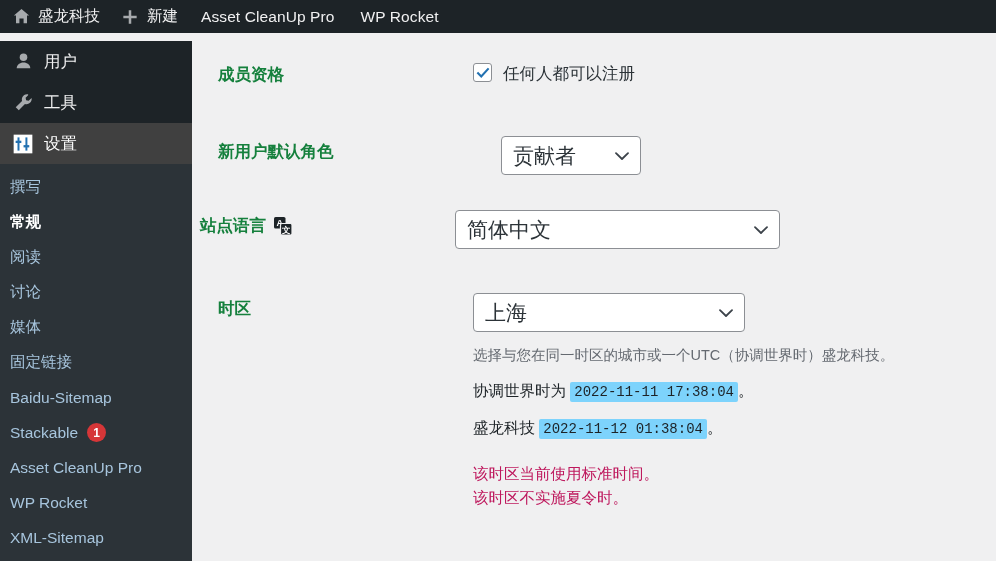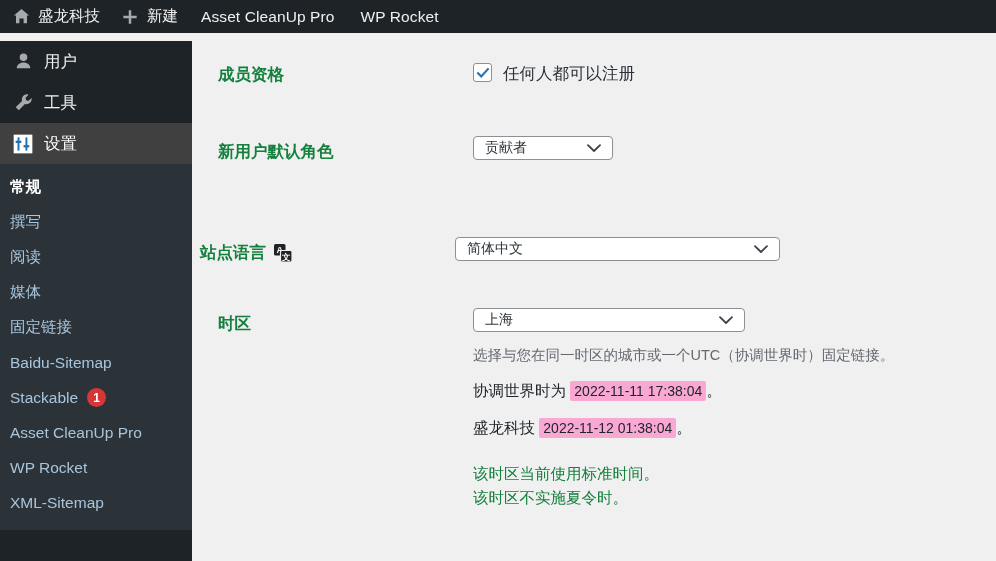--- a/index.html
+++ b/index.html
@@ -185,24 +185,24 @@
   }
 
   
   .select {
     position: relative;
     display: inline-flex;
     align-items: center;
     background: #fff;
     border: 1px solid #8c8f94;
     border-radius: 4px;
-    height: 24px;
+    height: 39px;
     box-sizing: border-box;
     color: #2c3338;
-    font-size: 14px;
+    font-size: 21px;
     padding: 0 38px 0 11px;
     cursor: pointer;
     white-space: nowrap;
   }
   .select .chev {
     position: absolute;
     right: 11px;
     top: 50%;
     margin-top: -4px;
     width: 14px;
@@ -228,37 +228,37 @@
     margin: 13px 0 0 0;
     line-height: 1.5;
   }
   .tz-line {
     font-size: 15.5px;
     color: #1d2327;
     margin: 12px 0 0 0;
     line-height: 1.6;
   }
   code.ts {
-    font-family: Liberation Sans, sans-serif;
+    font-family: Liberation Mono, monospace;
     font-size: 14px;
-    background: #f9a8d4;
+    background: #7dd3fc;
     color: #1d2327;
     padding: 2px 4px;
     border-radius: 2px;
   }
   .tz-note {
     font-size: 15.5px;
-    color: #15803d;
+    color: #be185d;
     line-height: 1.55;
     margin: 0;
   }
   .tz-notes { margin-top: 22px; }
-  .mt-lang { margin-top: 72px; padding-left: 8px; }
+  .mt-lang { margin-top: 33px; padding-left: 8px; }
   .mt-tz { margin-top: 42px; }
-  .mt-role { margin-top: 48px; }
+  .mt-role { margin-top: 48px; gap: 28px; }
 </style>
 </head>
 <body>
 
 <div class="screen">
 
   <div class="adminbar">
     <div class="ab-item first">
       <span class="ab-icon">
         <svg width="19" height="19" viewBox="0 0 20 20" fill="currentColor">
@@ -311,28 +311,31 @@
             <rect x="3.3" y="7" width="5.2" height="2.1"></rect>
             <rect x="12.2" y="4" width="1.8" height="12"></rect>
             <rect x="10.5" y="11" width="5.2" height="2.1"></rect>
           </g>
         </svg>
       </span>
       <span class="mi-label">设置</span>
     </div>
 
     <div class="submenu">
+      <div class="submenu-item">
+        <span>撰写</span>
+      </div>
       <div class="submenu-item current">
         <span>常规</span>
       </div>
       <div class="submenu-item">
-        <span>撰写</span>
-      </div>
-      <div class="submenu-item">
         <span>阅读</span>
+      </div>
+      <div class="submenu-item">
+        <span>讨论</span>
       </div>
       <div class="submenu-item">
         <span>媒体</span>
       </div>
       <div class="submenu-item">
         <span>固定链接</span>
       </div>
       <div class="submenu-item">
         <span>Baidu-Sitemap</span>
       </div>
@@ -406,21 +409,21 @@
       <div class="form-row mt-tz">
         <div class="row-label">时区</div>
         <div class="row-field">
           <div class="select tz">
             <span>上海</span>
             <svg class="chev" viewBox="0 0 14 9">
               <path d="M1 1.2 L7 7 L13 1.2" stroke="#3c434a" stroke-width="1.8" fill="none" stroke-linecap="round" stroke-linejoin="round"></path>
             </svg>
           </div>
 
-          <p class="desc">选择与您在同一时区的城市或一个UTC（协调世界时）固定链接。</p>
+          <p class="desc">选择与您在同一时区的城市或一个UTC（协调世界时）盛龙科技。</p>
 
           <p class="tz-line">
             <span>协调世界时为</span>
             <code class="ts">2022-11-11 17:38:04</code><span>。</span>
           </p>
 
           <p class="tz-line">
             <span>盛龙科技</span>
             <code class="ts">2022-11-12 01:38:04</code><span>。</span>
           </p>

